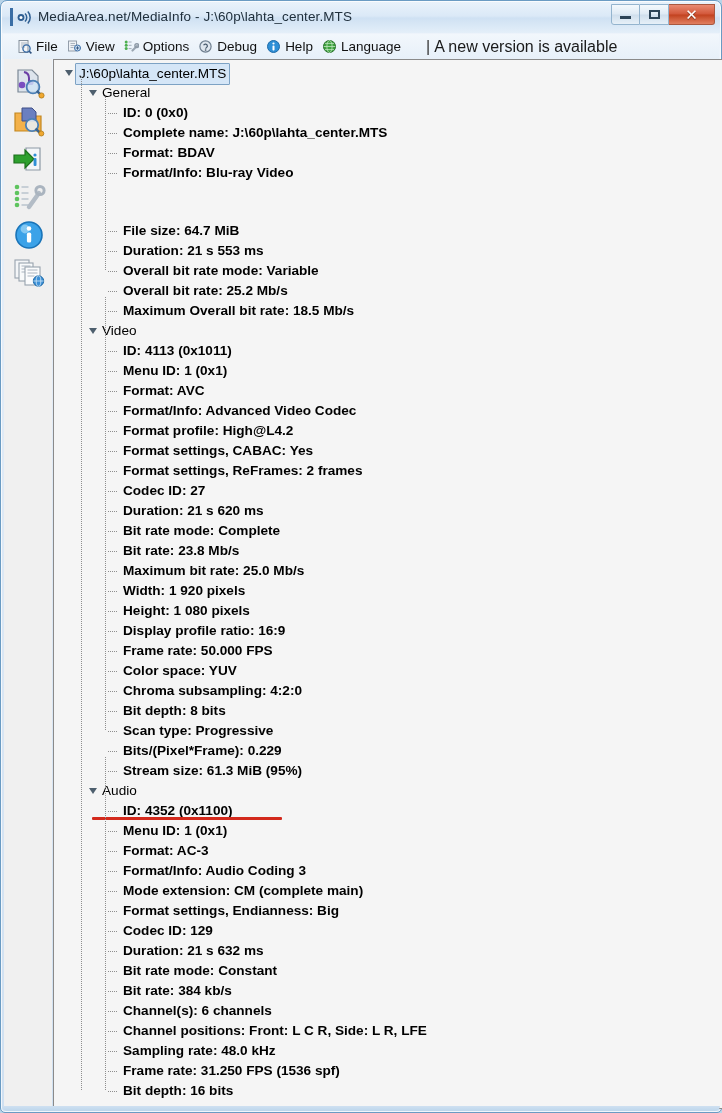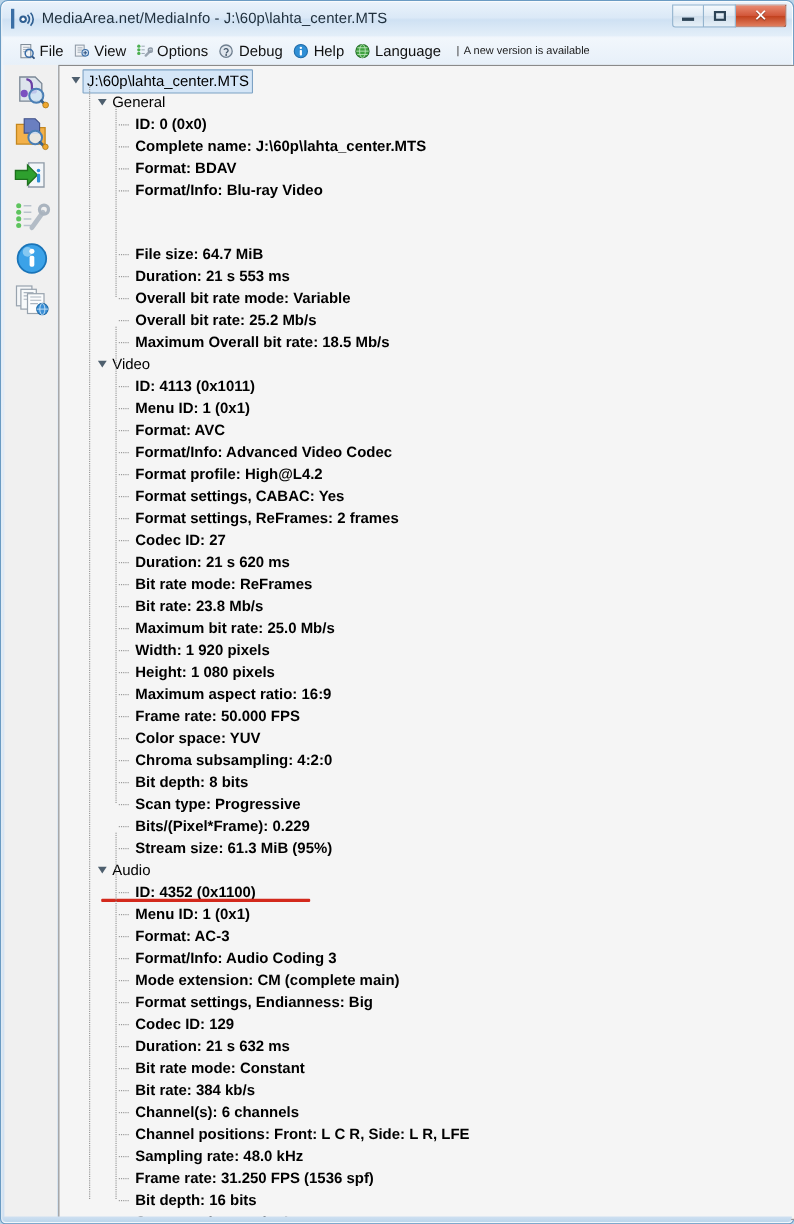--- a/index.html
+++ b/index.html
@@ -56,21 +56,21 @@
     position:absolute;left:2px;top:33px;width:716px;height:25px;
     background:linear-gradient(to bottom,#f2f7fc 0%,#e7f0f9 100%);
     display:flex;align-items:center;padding-left:12px;box-sizing:border-box;
   }
   .menuitem{
     display:flex;align-items:center;gap:4px;
     font-size:13.5px;color:#111;padding:1px 7px 1px 2px;cursor:default;white-space:nowrap;
   }
   .mico{width:15px;height:15px;flex:0 0 15px;}
   .menu-note{
-    font-size:10px;color:#1a1a1a;margin-left:7px;white-space:nowrap;cursor:default;
+    font-size:16px;color:#1a1a1a;margin-left:18px;white-space:nowrap;cursor:default;
   }
   .menu-sep{color:#333;margin-right:4px;}
   
   .sidebar{
     position:absolute;left:3px;top:58px;width:48px;height:1050px;
     background:#f0f0f0;
   }
   .sidebar .sb-icon{position:absolute;left:8px;width:34px;height:34px;cursor:pointer;}
   
   .treepanel{
@@ -310,26 +310,26 @@
         <div class="row lvl1" style="top: 0px;"><span class="tri tri1"></span><span class="lbl">Video</span></div>
         <div class="row lvl2" style="top: 0px;"><span class="hstub" style="left: 51px; top: 10px;"></span><span class="lbl">ID: 4113 (0x1011)</span></div>
         <div class="row lvl2" style="top: 0px;"><span class="hstub" style="left: 51px; top: 10px;"></span><span class="lbl">Menu ID: 1 (0x1)</span></div>
         <div class="row lvl2" style="top: 0px;"><span class="hstub" style="left: 51px; top: 10px;"></span><span class="lbl">Format: AVC</span></div>
         <div class="row lvl2" style="top: 0px;"><span class="hstub" style="left: 51px; top: 10px;"></span><span class="lbl">Format/Info: Advanced Video Codec</span></div>
         <div class="row lvl2" style="top: 0px;"><span class="hstub" style="left: 51px; top: 10px;"></span><span class="lbl">Format profile: High@L4.2</span></div>
         <div class="row lvl2" style="top: 0px;"><span class="hstub" style="left: 51px; top: 10px;"></span><span class="lbl">Format settings, CABAC: Yes</span></div>
         <div class="row lvl2" style="top: 0px;"><span class="hstub" style="left: 51px; top: 10px;"></span><span class="lbl">Format settings, ReFrames: 2 frames</span></div>
         <div class="row lvl2" style="top: 0px;"><span class="hstub" style="left: 51px; top: 10px;"></span><span class="lbl">Codec ID: 27</span></div>
         <div class="row lvl2" style="top: 0px;"><span class="hstub" style="left: 51px; top: 10px;"></span><span class="lbl">Duration: 21 s 620 ms</span></div>
-        <div class="row lvl2" style="top: 0px;"><span class="hstub" style="left: 51px; top: 10px;"></span><span class="lbl">Bit rate mode: ReFrames</span></div>
+        <div class="row lvl2" style="top: 0px;"><span class="hstub" style="left: 51px; top: 10px;"></span><span class="lbl">Bit rate mode: Complete</span></div>
         <div class="row lvl2" style="top: 0px;"><span class="hstub" style="left: 51px; top: 10px;"></span><span class="lbl">Bit rate: 23.8 Mb/s</span></div>
         <div class="row lvl2" style="top: 0px;"><span class="hstub" style="left: 51px; top: 10px;"></span><span class="lbl">Maximum bit rate: 25.0 Mb/s</span></div>
         <div class="row lvl2" style="top: 0px;"><span class="hstub" style="left: 51px; top: 10px;"></span><span class="lbl">Width: 1 920 pixels</span></div>
         <div class="row lvl2" style="top: 0px;"><span class="hstub" style="left: 51px; top: 10px;"></span><span class="lbl">Height: 1 080 pixels</span></div>
-        <div class="row lvl2" style="top: 0px;"><span class="hstub" style="left: 51px; top: 10px;"></span><span class="lbl">Maximum aspect ratio: 16:9</span></div>
+        <div class="row lvl2" style="top: 0px;"><span class="hstub" style="left: 51px; top: 10px;"></span><span class="lbl">Display profile ratio: 16:9</span></div>
         <div class="row lvl2" style="top: 0px;"><span class="hstub" style="left: 51px; top: 10px;"></span><span class="lbl">Frame rate: 50.000 FPS</span></div>
         <div class="row lvl2" style="top: 0px;"><span class="hstub" style="left: 51px; top: 10px;"></span><span class="lbl">Color space: YUV</span></div>
         <div class="row lvl2" style="top: 0px;"><span class="hstub" style="left: 51px; top: 10px;"></span><span class="lbl">Chroma subsampling: 4:2:0</span></div>
         <div class="row lvl2" style="top: 0px;"><span class="hstub" style="left: 51px; top: 10px;"></span><span class="lbl">Bit depth: 8 bits</span></div>
         <div class="row lvl2" style="top: 0px;"><span class="hstub" style="left: 51px; top: 10px;"></span><span class="lbl">Scan type: Progressive</span></div>
         <div class="row lvl2" style="top: 0px;"><span class="hstub" style="left: 51px; top: 10px;"></span><span class="lbl">Bits/(Pixel*Frame): 0.229</span></div>
         <div class="row lvl2" style="top: 0px;"><span class="hstub" style="left: 51px; top: 10px;"></span><span class="lbl">Stream size: 61.3 MiB (95%)</span></div>
         <div class="vline" style="left: 51px; top: 237px; height: 433px;"></div>
         <div class="row lvl1" style="top: 0px;"><span class="tri tri1"></span><span class="lbl">Audio</span></div>
         <div class="row lvl2" style="top: 0px;"><span class="hstub" style="left: 51px; top: 10px;"></span><span class="lbl">ID: 4352 (0x1100)</span></div>

